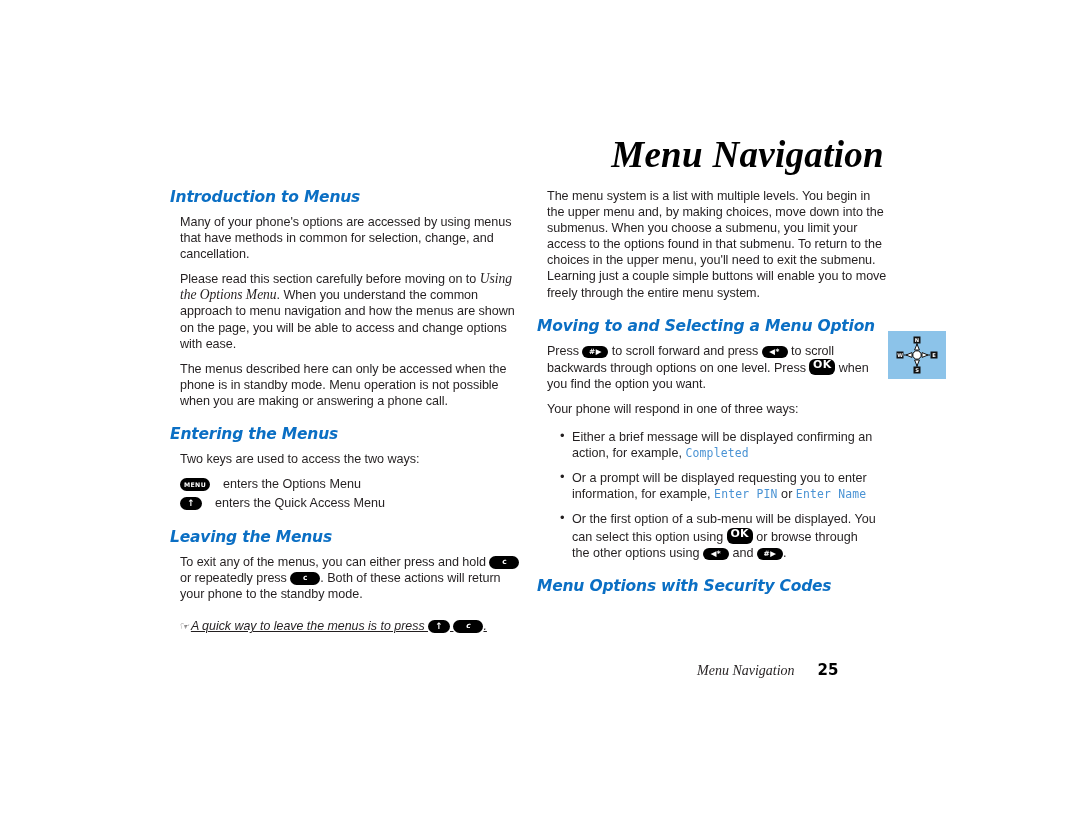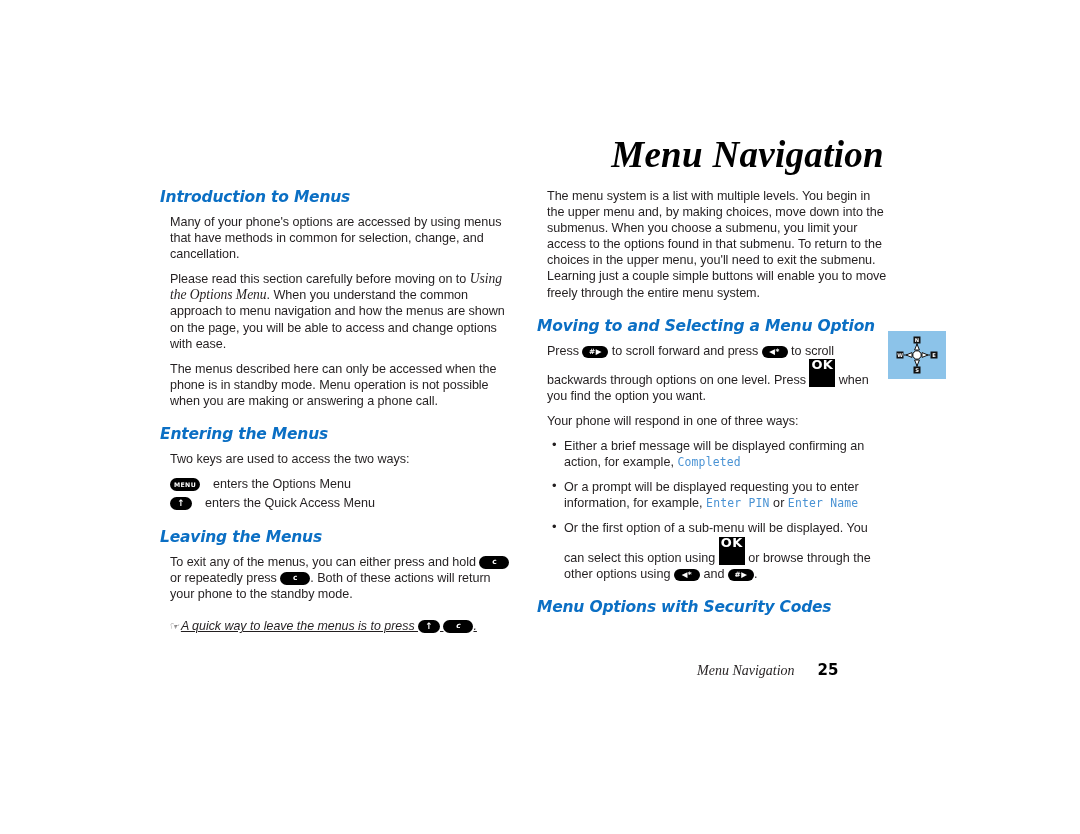--- a/index.html
+++ b/index.html
@@ -33,21 +33,21 @@
     color: #000000;
     letter-spacing: 0.3px;
     white-space: nowrap;
   }
 
   
   .col {
     position: absolute;
     width: 352px;
   }
-  .col-left  { left: 160px; top: 188px; }
+  .col-left  { left: 170px; top: 188px; }
   .col-right { left: 537px; top: 188px; }
 
   h2.section-heading {
     margin: 0 0 7px 0;
     font-family: "DejaVu Sans", sans-serif;
     font-style: italic;
     font-weight: bold;
     font-size: 15.5px;
     line-height: 19px;
     color: #0b6fc4;
@@ -107,23 +107,23 @@
     width: 22px; height: 13px; line-height: 12px;
     font-size: 9px;
     border-radius: 7px;
   }
   .key-c {
     width: 30px; height: 13px; line-height: 12px;
     font-size: 7.5px;
     border-radius: 7px;
   }
   .key-ok {
-    width: 26px; height: 28px; line-height: 12px;
-    font-size: 13px; letter-spacing: 0.3px;
-    border-radius: 0;
+    width: 26px; height: 16px; line-height: 12px;
+    font-size: 11px; letter-spacing: 0.3px;
+    border-radius: 6px;
   }
   .key-hash {
     width: 26px; height: 12px; line-height: 11px;
     font-size: 7.4px; letter-spacing: 0.5px;
     border-radius: 6px;
   }
   .key-star {
     width: 26px; height: 12px; line-height: 11px;
     font-size: 7.4px; letter-spacing: 0.5px;
     border-radius: 6px;
@@ -154,21 +154,21 @@
     font-style: normal;
     font-size: 11px;
     color: #231f20;
     vertical-align: 0px;
     margin-right: 1px;
     transform: scaleX(1.05);
   }
 
   
   ul.bullets {
-    margin: 4px;
+    margin: 12px;
     padding: 0 0 0 10px;
     list-style: none;
   }
   ul.bullets li {
     position: relative;
     padding-left: 13px;
     margin-bottom: 9px;
     font-family: "Liberation Sans", sans-serif;
     font-size: 12.6px;
     line-height: 16.1px;

